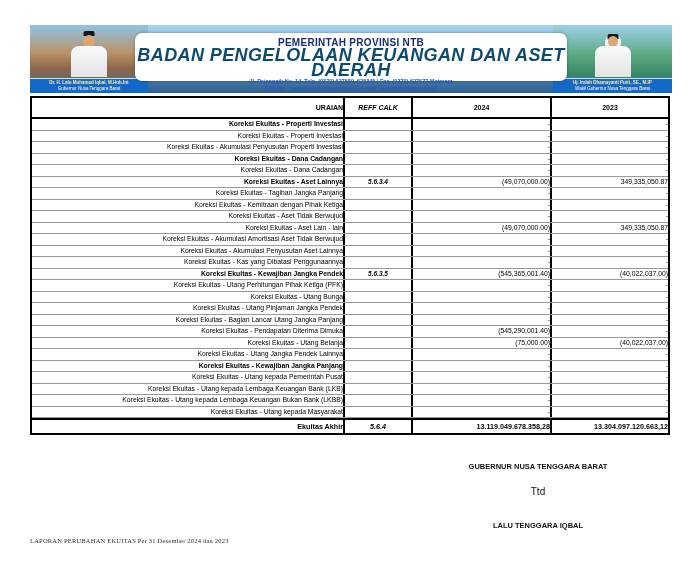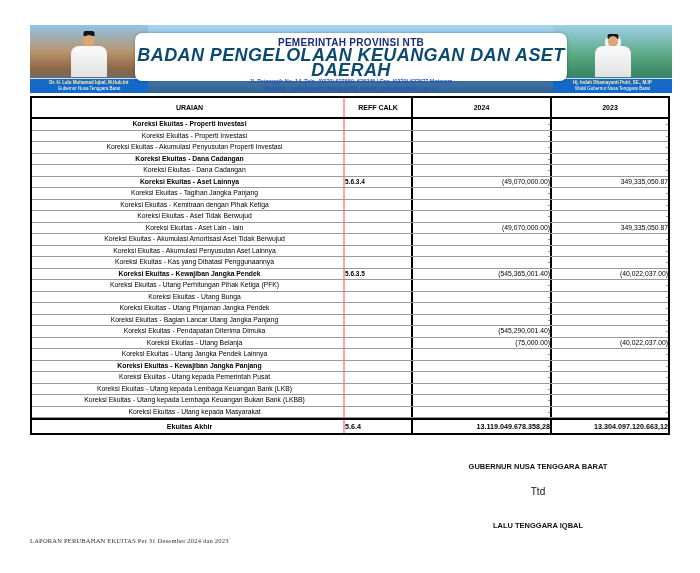--- a/index.html
+++ b/index.html
@@ -31,23 +31,23 @@
 
   
   .fin-table { position:absolute; left:30px; top:96px; width:640px; border:2px solid #000; background:#fff; }
   .t-row, .t-head, .t-total { display:grid; grid-template-columns:311px 68px 139px 118px; }
   .c { overflow:hidden; white-space:nowrap; }
   .t-head { height:21px; border-bottom:2px solid #000; }
   .t-head .c { font-size:7px; font-weight:bold; text-align:center; line-height:19px; }
   .t-row { height:11.5px; border-bottom:1px solid #9a9a9a; }
   .t-row .c { font-size:6.8px; line-height:10.5px; }
   .t-row.bold .c.uraian { font-weight:bold; }
-  .c.uraian { padding-left:4px; text-align:center; }
+  .c.uraian { padding-left:4px; text-align:right; }
   .t-row.indent .c.uraian { padding-left:14px; }
-  .c.reff { border-left:2px solid #fca5a5; font-weight:bold; }
+  .c.reff { text-align:center; border-left:2px solid #000000; font-weight:bold;font-style:italic; }
   .t-row .c.reff { font-size:6.5px; }
   .c.num { text-align:right; border-left:2px solid #000; }
   .t-total { height:15px; border-top:2px solid #000; }
   .t-total .c { font-size:7.2px; font-weight:bold; line-height:14px; }
 
   
   .signature { position:absolute; left:413px; top:462px; width:250px; height:75px; text-align:center; }
   .sig-office { position:absolute; top:0; left:0; right:0; font-size:7.5px; font-weight:bold; color:#111; }
   .sig-ttd    { position:absolute; top:24px; left:0; right:0; font-size:10px; color:#111; }
   .sig-name   { position:absolute; top:59px; left:0; right:0; font-size:7.5px; font-weight:bold; color:#111; }

